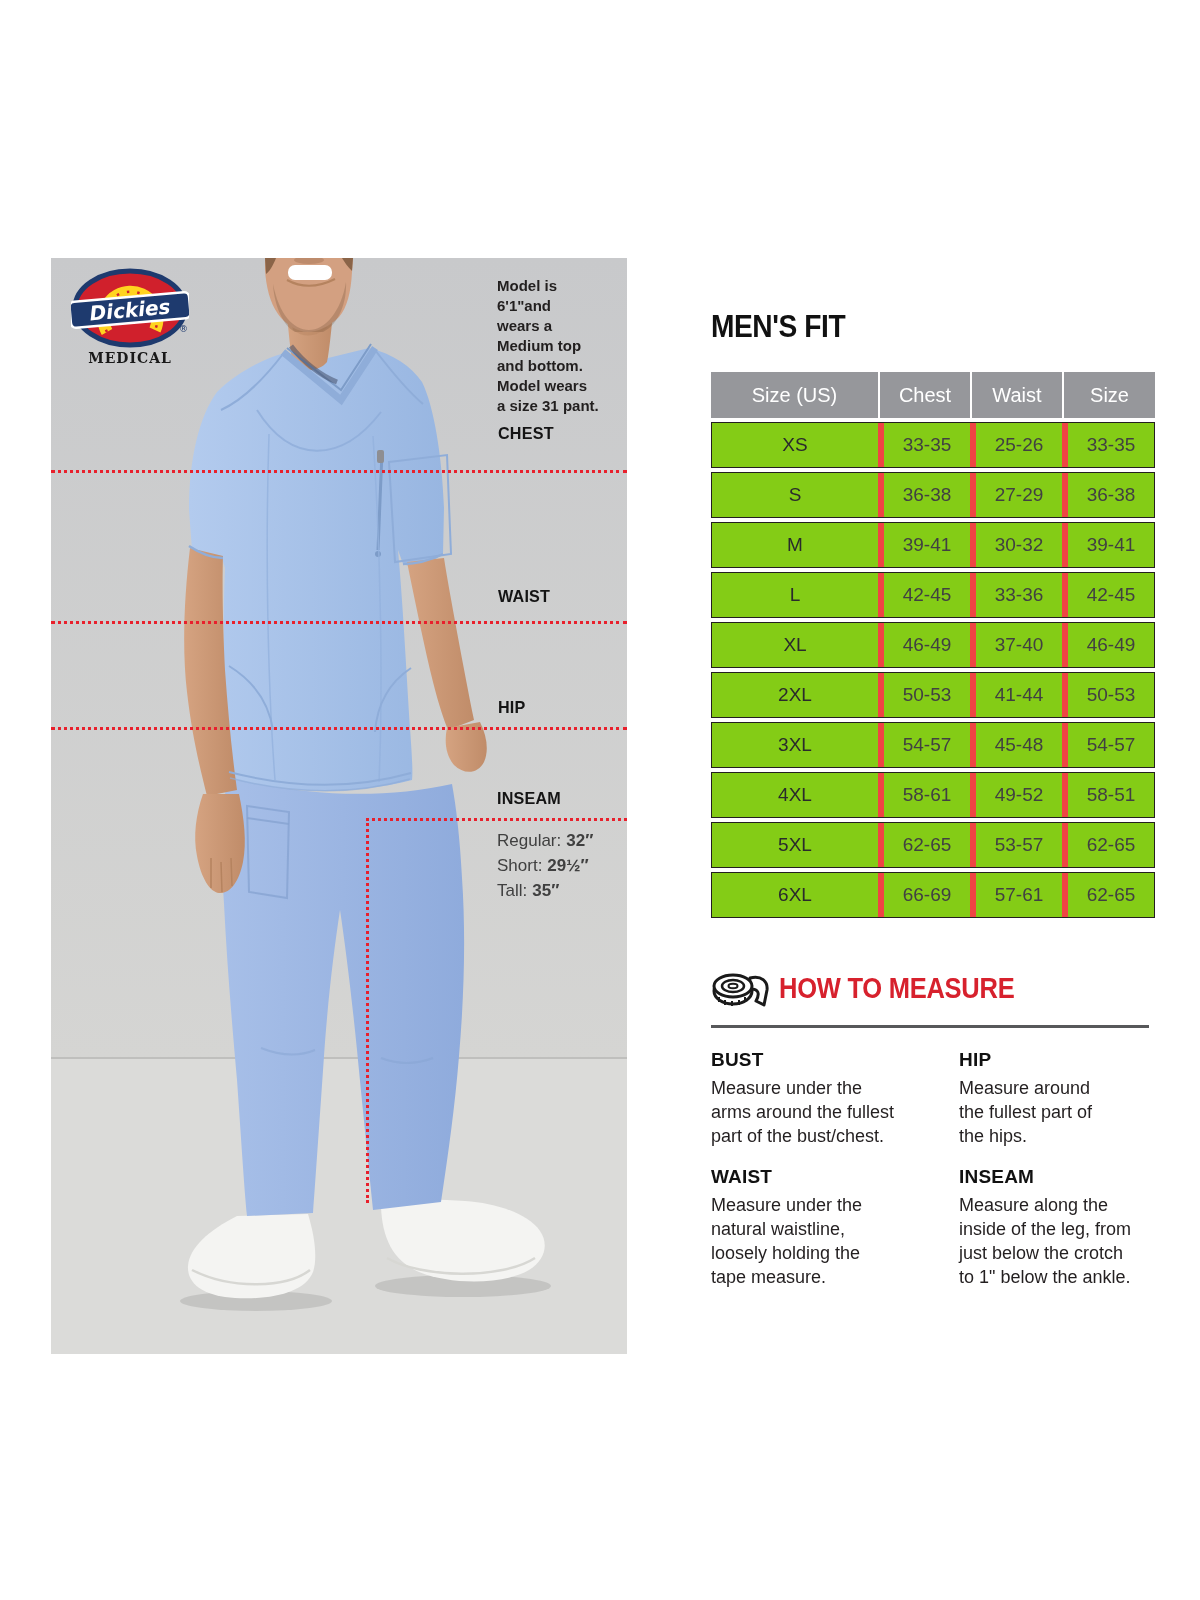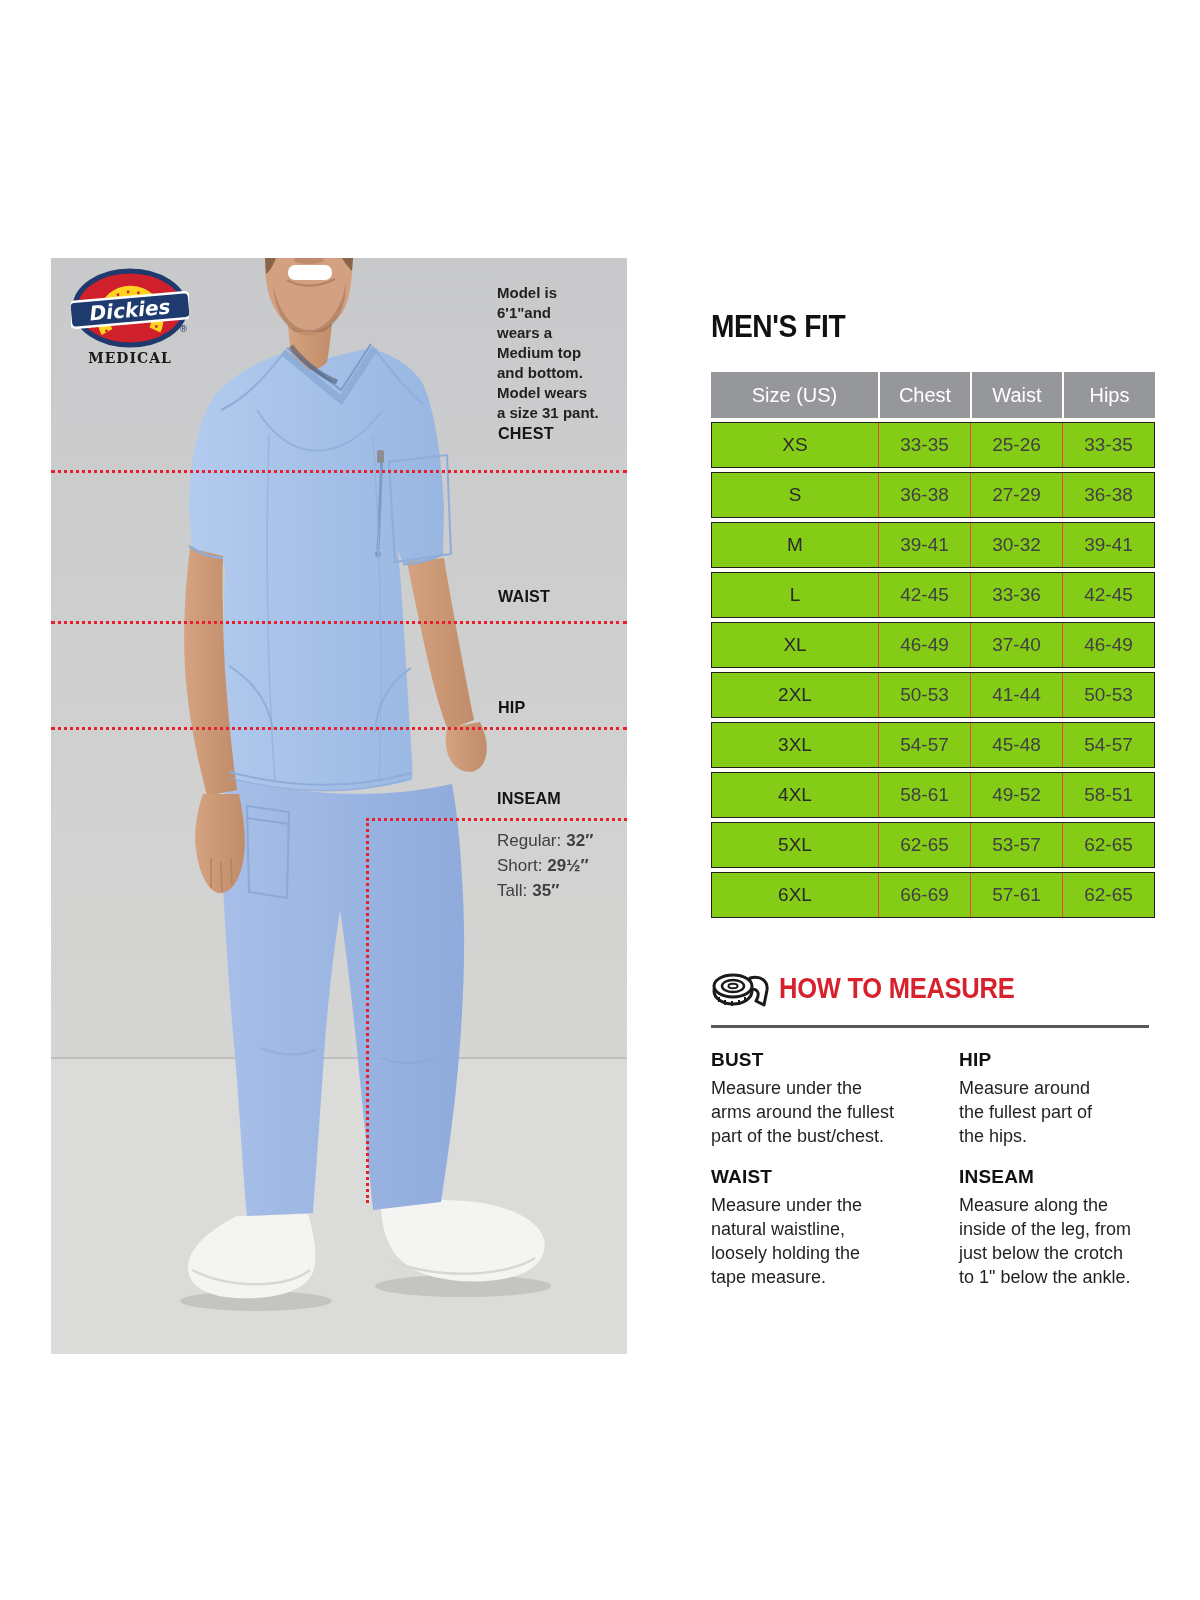--- a/index.html
+++ b/index.html
@@ -13,21 +13,21 @@
   .photo{left:51px;top:258px;width:576px;height:1096px;overflow:hidden;background:#cfd0d2;}
   .photo svg.scene{position:absolute;left:0;top:0;}
 
   .logo-wrap{left:20px;top:10px;width:118px;}
   .brand-sub{
     position:absolute;left:16px;top:92px;width:126px;text-align:center;
     font-family:"DejaVu Serif","Liberation Serif",serif;font-weight:bold;
     font-size:14px;letter-spacing:1px;color:#191919;
   }
   .model-note{
-    left:446px;top:25px;width:134px;font-size:15px;font-weight:bold;line-height:20px;
+    left:446px;top:18px;width:134px;font-size:15px;font-weight:bold;line-height:20px;
     color:#221f1f;white-space:pre-line;
   }
   .m-label{
     font-size:17px;font-weight:bold;color:#141414;letter-spacing:.2px;
     transform:scaleX(.95);transform-origin:left center;white-space:nowrap;
   }
   .dot-h{height:0;border-top:3px dotted #e8202c;}
   .dot-v{width:0;border-left:3px dotted #e8202c;}
   .inseam-opts{left:446px;top:570px;font-size:17px;line-height:25px;color:#404040;white-space:nowrap;}
   .inseam-opts .val{font-weight:bold;margin-left:5px;}
@@ -42,21 +42,21 @@
     display:grid;grid-template-columns:167px 92px 92px 93px;height:46px;
     background:#96979b;color:#ffffff;font-size:20px;
   }
   .t-head .hc{display:flex;align-items:center;justify-content:center;}
   .t-head .hc + .hc{border-left:2px solid #ffffff;}
   .t-row{
     display:grid;grid-template-columns:166px 92px 92px 92px;height:44px;margin-top:4px;
     border:1px solid #231f20;background:#84cc16;font-size:19px;color:#414042;box-sizing:content-box;
   }
   .t-row .c{display:flex;align-items:center;justify-content:center;}
-  .t-row .c + .c{border-left:1px solid #ef4444;}
+  .t-row .c + .c{border-left:6px solid #ef4444;}
   .t-row .c.size{color:#2a2a2c;}
 
   .htm-icon{left:711px;top:968px;}
   .htm-title{
     left:779px;top:972px;font-size:29px;font-weight:bold;color:#d7212d;
     transform:scaleX(.88);transform-origin:left top;letter-spacing:-.3px;white-space:nowrap;
   }
   .divider{left:711px;top:1025px;width:438px;height:3px;background:#57585a;}
 
   .ins-col{font-size:18px;line-height:24px;color:#231f20;}
@@ -191,21 +191,21 @@
   </div>
 </div>
 
 <div class="abs mens-fit">MEN'S FIT</div>
 
 <div class="abs size-table">
   <div class="t-head">
     <div class="hc">Size (US)</div>
     <div class="hc">Chest</div>
     <div class="hc">Waist</div>
-    <div class="hc">Hips</div>
+    <div class="hc">Size</div>
   </div>
 
   <div class="t-row">
     <div class="c size">XS</div>
     <div class="c">33-35</div>
     <div class="c">25-26</div>
     <div class="c">33-35</div>
   </div>
   <div class="t-row">
     <div class="c size">S</div>

